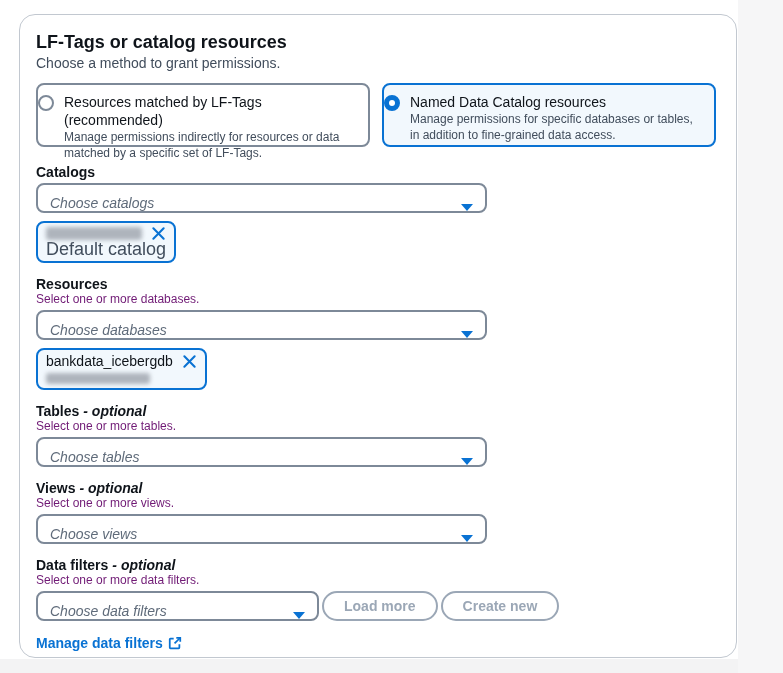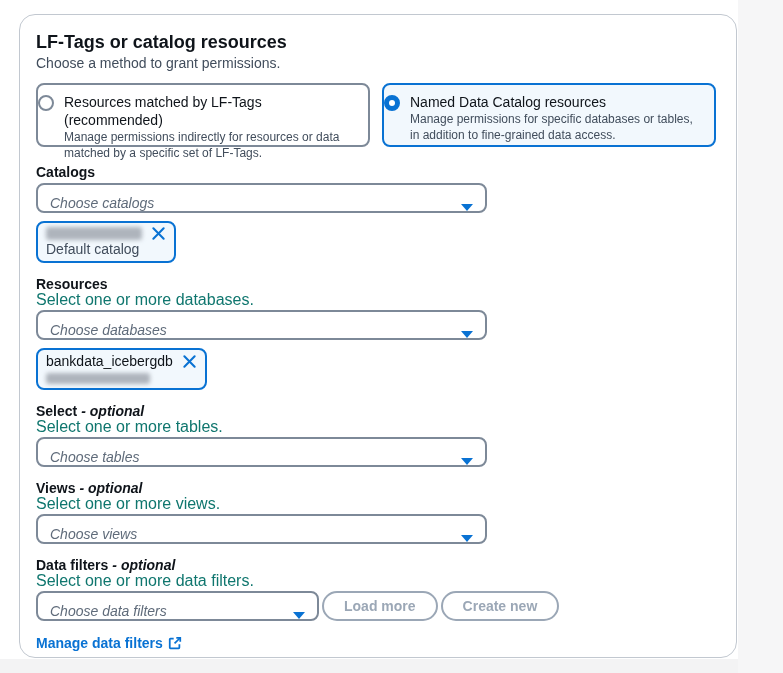--- a/index.html
+++ b/index.html
@@ -54,21 +54,21 @@
   .radio.checked::after { content: ""; width: 6px; height: 6px; background: #ffffff; border-radius: 50%; }
   .tile-text { margin-left: 10px; }
   .tile-label { font-size: 14px; line-height: 18px; color: #0f141a; }
   .tile-desc { font-size: 12px; line-height: 16px; color: #414d5c; }
 
   
   .field { margin-top: 13px; }
   .field.first { margin-top: 17px; }
   .field-label { font-size: 14px; line-height: 16px; font-weight: 700; color: #0f141a; }
   .optional-suffix { font-style: italic; font-weight: 700; margin-left: 4px; }
-  .field-desc { font-size: 16px; line-height: 15px; color: #0f766e; }
+  .field-desc { font-size: 12px; line-height: 15px; color: #701a75; }
 
   .select {
     margin-top: 3px;
     width: 451px; height: 30px;
     border: 2px solid #7d8998;
     border-radius: 8px;
     background: #ffffff;
     display: flex; align-items: flex-end;
     padding: 0 12px;
     cursor: pointer;
@@ -81,21 +81,21 @@
   .token {
     display: inline-block;
     margin-top: 8px;
     border: 2px solid #0972d3;
     border-radius: 8px;
     background: #f2f8fd;
     padding: 3px 8px 4px 8px;
   }
   .token-line1 { display: flex; align-items: center; line-height: 17px; }
   .token-label { font-size: 14px; color: #0f141a; }
-  .token-desc { font-size: 14px; line-height: 15px; color: #414d5c; margin-top: 1px; }
+  .token-desc { font-size: 18px; line-height: 15px; color: #414d5c; margin-top: 1px; }
   .dismiss-btn { background: none; border: none; padding: 0; margin-left: 9px; cursor: pointer; display: flex; align-items: center; }
   .redacted { background: #aeb4bc; border-radius: 3px; filter: blur(2px); }
   .redacted.r1 { width: 96px; height: 13px; }
   .redacted.r2 { width: 104px; height: 11px; margin-top: 3px; }
 
   
   .filters-row { display: flex; align-items: center; gap: 3px; margin-top: 3px; }
   .pill-btn {
     height: 30px;
     border: 2px solid #9ba7b6;
@@ -178,21 +178,21 @@
               <path d="M2.5 2.5 L13.5 13.5 M13.5 2.5 L2.5 13.5" stroke="#0972d3" stroke-width="2.2" stroke-linecap="round" fill="none"></path>
             </svg>
         </button>
       </div>
       <div class="redacted r2"></div>
     </div>
   </div>
 
   <div class="field">
     <div class="field-label">
-      <span>Select</span><span class="optional-suffix">- optional</span>
+      <span>Tables</span><span class="optional-suffix">- optional</span>
     </div>
     <div class="field-desc">Select one or more tables.</div>
     <div class="select" role="combobox">
       <span class="select-placeholder">Choose tables</span>
       <span class="caret"></span>
     </div>
   </div>
 
   <div class="field">
     <div class="field-label">

